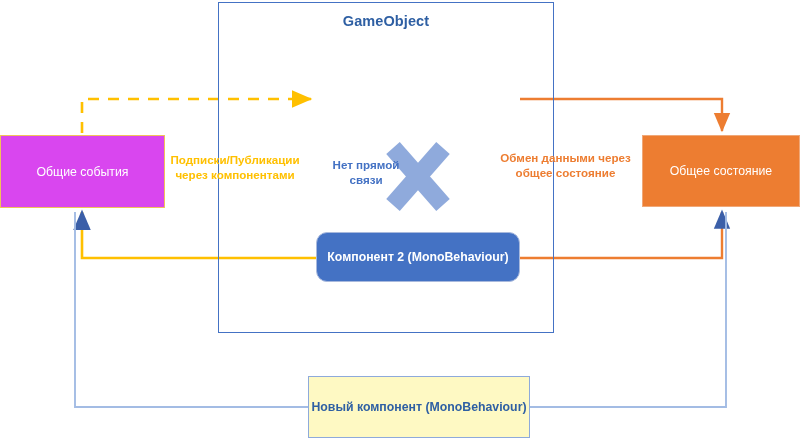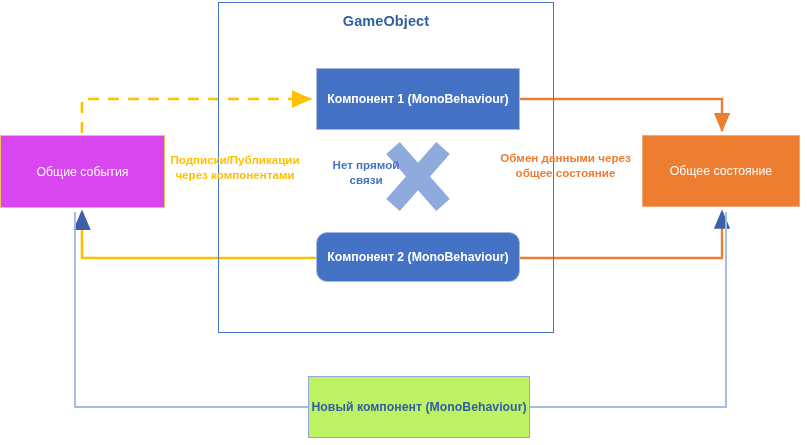--- a/index.html
+++ b/index.html
@@ -43,21 +43,21 @@
   
   #shared-state-box{
     left:642px;top:135px;width:158px;height:72px;
     background:#ed7d31;border:1px solid #f0a878;
     color:#ffffff;font-size:12.3px;
   }
 
   
   #new-component-box{
     left:308px;top:376px;width:222px;height:62px;
-    background:#bef264;border:1.4px solid #8eaadb;
+    background:#fef9c3;border:1.4px solid #8eaadb;
     color:#2e5fa3;font-size:12.3px;font-weight:bold;
   }
 
   
   .label{position:absolute;text-align:center;line-height:1.32;}
   #label-pubsub{
     left:160px;top:152px;width:150px;
     color:#ffc000;font-size:11.6px;font-weight:bold;
   }
   #label-no-direct{
@@ -114,23 +114,20 @@
     <g>
       <path d="M393,148 L443,205" stroke="#8faadc" stroke-width="18" stroke-linecap="butt"></path>
       <path d="M443,148 L393,205" stroke="#8faadc" stroke-width="18" stroke-linecap="butt"></path>
     </g>
   </svg>
 
   <div class="box" id="gameobject-container">
     <div id="gameobject-title">GameObject</div>
   </div>
 
-  <div class="box component-box" id="component-1">
-    <span>Компонент 1  (MonoBehaviour)</span>
-  </div>
 
   <div class="box component-box" id="component-2">
     <span>Компонент 2  (MonoBehaviour)</span>
   </div>
 
   <div class="box" id="shared-events-box">
     <span>Общие события</span>
   </div>
 
   <div class="box" id="shared-state-box">

